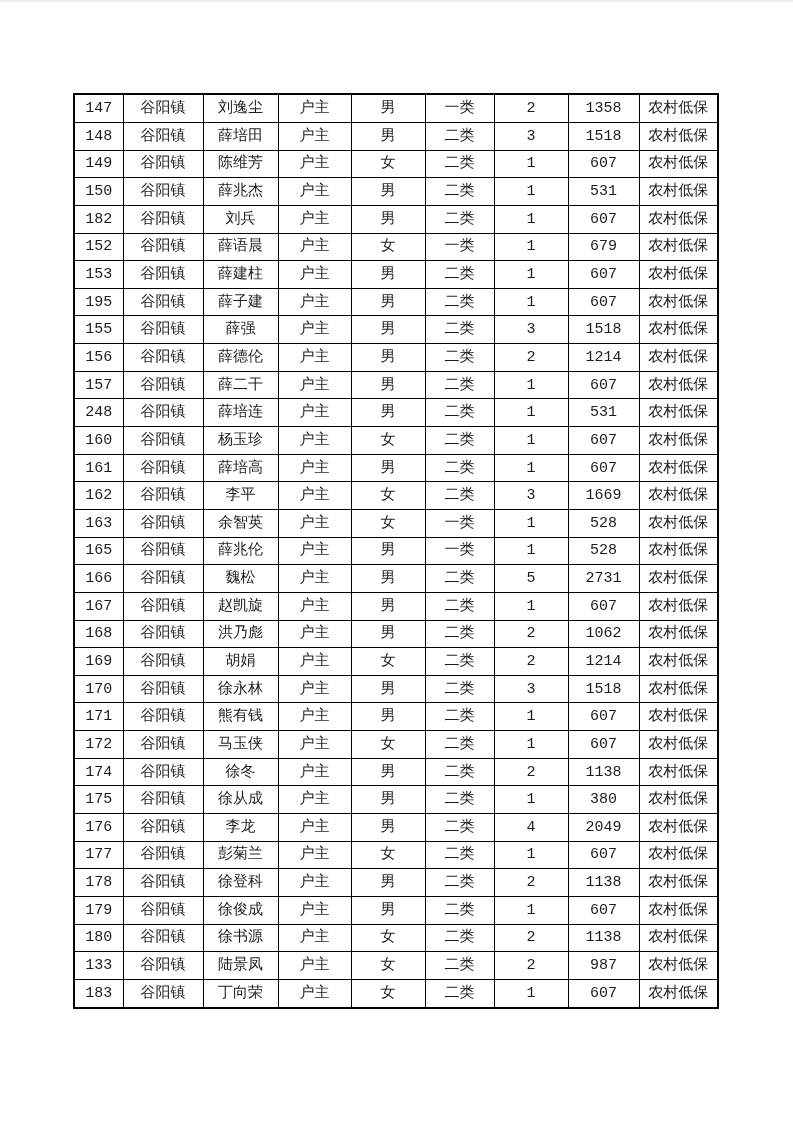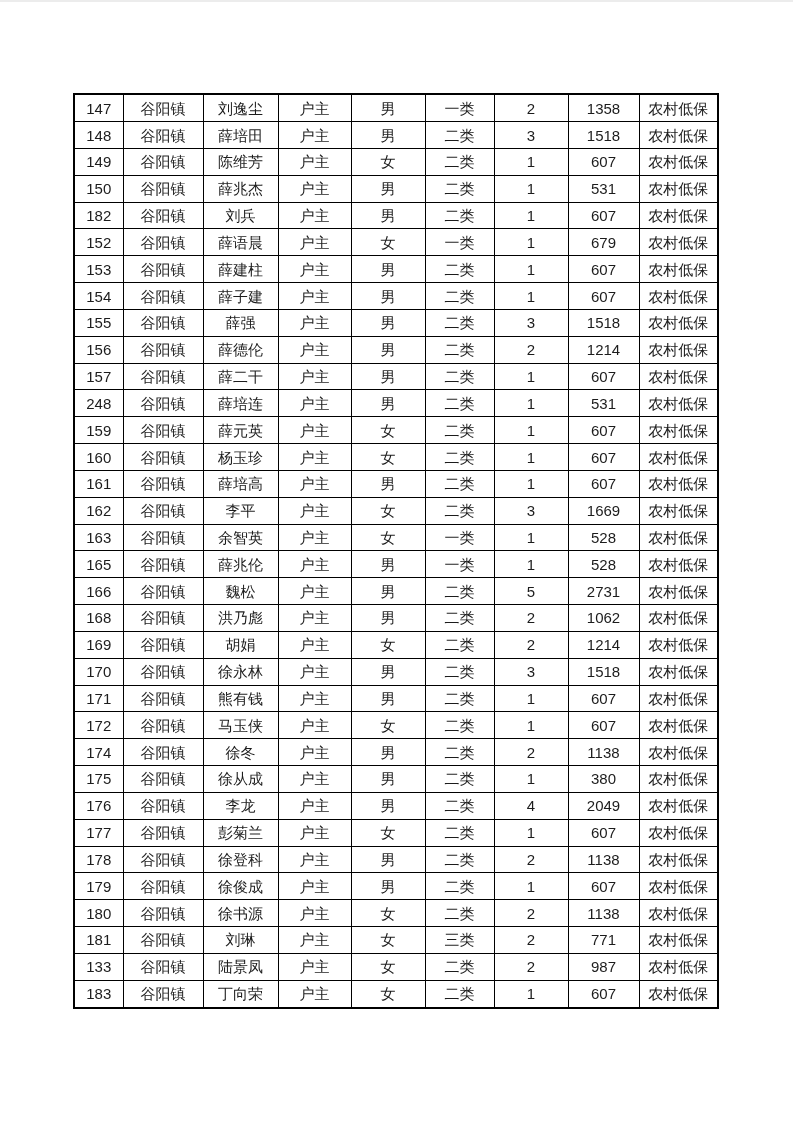--- a/index.html
+++ b/index.html
@@ -6,21 +6,21 @@
     margin: 0;
     padding: 0;
     background: #ffffff;
   }
   .page {
     position: relative;
     width: 793px;
     height: 1122px;
     background: #ffffff;
     overflow: hidden;
-    font-family: Liberation Sans, sans-serif;
+    font-family: Liberation Mono, monospace;
   }
   .top-edge {
     position: absolute;
     top: 0;
     left: 0;
     width: 100%;
     height: 2px;
     background: #ececec;
   }
   table.benefits {
@@ -134,21 +134,21 @@
           <td>谷阳镇</td>
           <td>薛建柱</td>
           <td>户主</td>
           <td>男</td>
           <td>二类</td>
           <td>1</td>
           <td>607</td>
           <td>农村低保</td>
         </tr>
         <tr>
-          <td>154</td>
+          <td>195</td>
           <td>谷阳镇</td>
           <td>薛子建</td>
           <td>户主</td>
           <td>男</td>
           <td>二类</td>
           <td>1</td>
           <td>607</td>
           <td>农村低保</td>
         </tr>
         <tr>
@@ -189,31 +189,20 @@
           <td>谷阳镇</td>
           <td>薛培连</td>
           <td>户主</td>
           <td>男</td>
           <td>二类</td>
           <td>1</td>
           <td>531</td>
           <td>农村低保</td>
         </tr>
         <tr>
-          <td>159</td>
-          <td>谷阳镇</td>
-          <td>薛元英</td>
-          <td>户主</td>
-          <td>女</td>
-          <td>二类</td>
-          <td>1</td>
-          <td>607</td>
-          <td>农村低保</td>
-        </tr>
-        <tr>
           <td>160</td>
           <td>谷阳镇</td>
           <td>杨玉珍</td>
           <td>户主</td>
           <td>女</td>
           <td>二类</td>
           <td>1</td>
           <td>607</td>
           <td>农村低保</td>
         </tr>
@@ -266,20 +255,31 @@
           <td>谷阳镇</td>
           <td>魏松</td>
           <td>户主</td>
           <td>男</td>
           <td>二类</td>
           <td>5</td>
           <td>2731</td>
           <td>农村低保</td>
         </tr>
         <tr>
+          <td>167</td>
+          <td>谷阳镇</td>
+          <td>赵凯旋</td>
+          <td>户主</td>
+          <td>男</td>
+          <td>二类</td>
+          <td>1</td>
+          <td>607</td>
+          <td>农村低保</td>
+        </tr>
+        <tr>
           <td>168</td>
           <td>谷阳镇</td>
           <td>洪乃彪</td>
           <td>户主</td>
           <td>男</td>
           <td>二类</td>
           <td>2</td>
           <td>1062</td>
           <td>农村低保</td>
         </tr>
@@ -395,31 +395,20 @@
         </tr>
         <tr>
           <td>180</td>
           <td>谷阳镇</td>
           <td>徐书源</td>
           <td>户主</td>
           <td>女</td>
           <td>二类</td>
           <td>2</td>
           <td>1138</td>
-          <td>农村低保</td>
-        </tr>
-        <tr>
-          <td>181</td>
-          <td>谷阳镇</td>
-          <td>刘琳</td>
-          <td>户主</td>
-          <td>女</td>
-          <td>三类</td>
-          <td>2</td>
-          <td>771</td>
           <td>农村低保</td>
         </tr>
         <tr>
           <td>133</td>
           <td>谷阳镇</td>
           <td>陆景凤</td>
           <td>户主</td>
           <td>女</td>
           <td>二类</td>
           <td>2</td>

